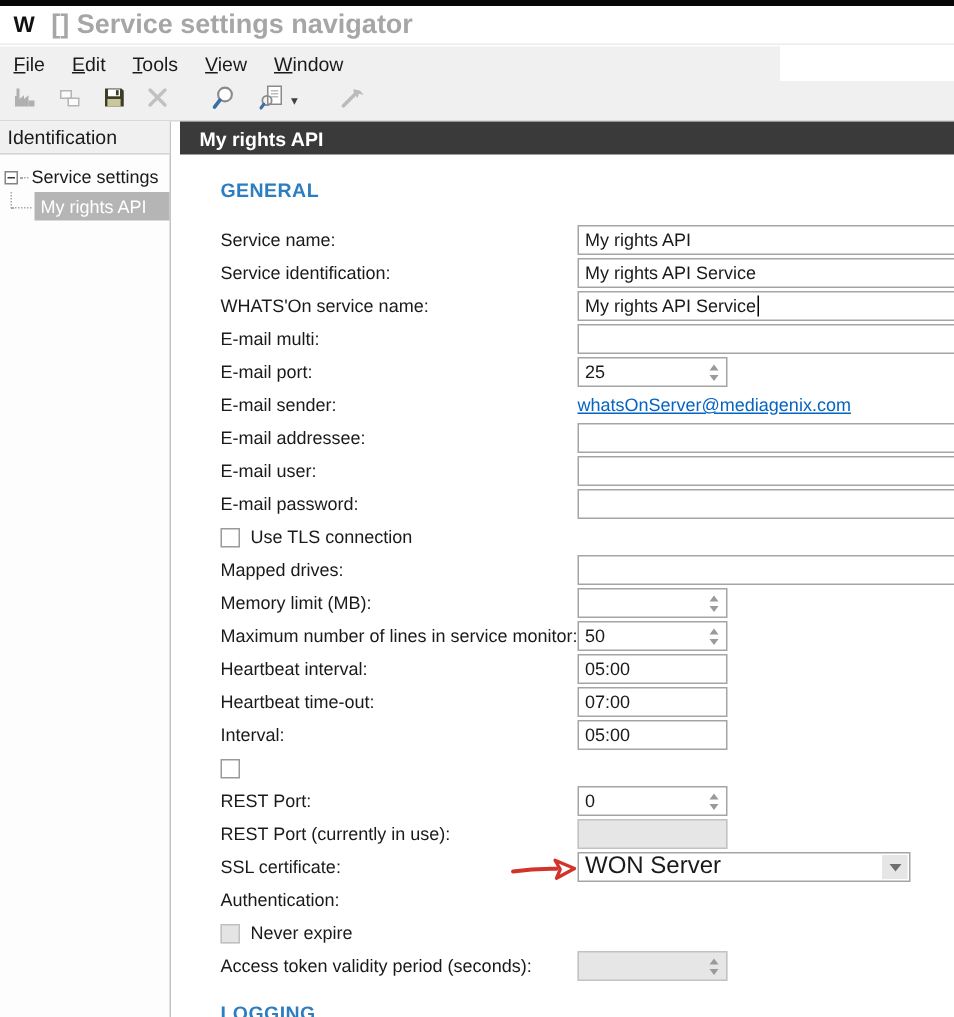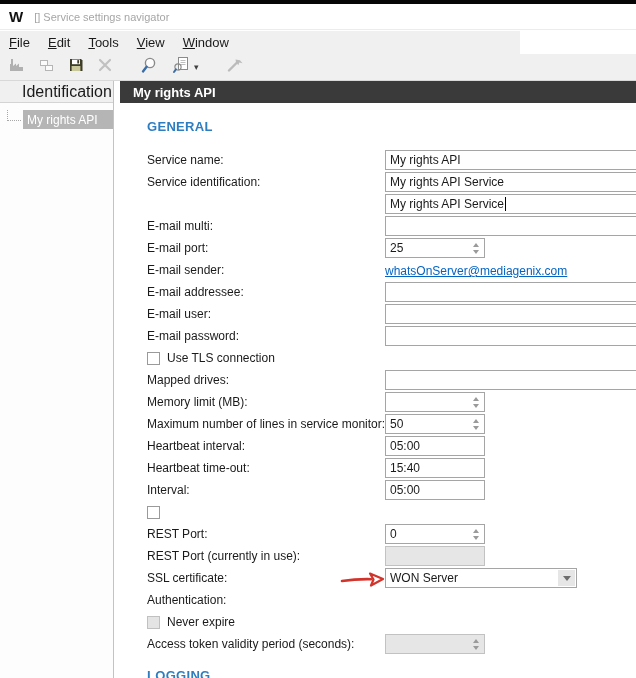--- a/index.html
+++ b/index.html
@@ -5,36 +5,36 @@
   html,body{margin:0;padding:0;background:#ffffff;}
   *{box-sizing:border-box;font-family:"Liberation Sans","DejaVu Sans",sans-serif;}
   .window{position:relative;width:636px;height:678px;background:#ffffff;overflow:hidden;}
 
   
   .top-strip{position:absolute;left:0;top:0;width:636px;height:4px;background:#060606;}
 
   
   .titlebar{position:absolute;left:0;top:4px;width:636px;height:26px;background:#ffffff;display:flex;align-items:center;border-bottom:1px solid #ececec;}
   .app-logo{font-weight:bold;font-size:15px;color:#111;margin-left:9px;letter-spacing:-1px;}
-  .title-text{margin-left:12px;font-size:11px;color:#a6a6a6;}
+  .title-text{margin-left:12px;font-size:18px;color:#a6a6a6;font-weight:bold;}
 
   
   .menubar{position:absolute;left:0;top:31px;width:520px;height:23px;background:#f0f0f0;display:flex;align-items:center;}
   .menu-item{font-size:13px;color:#1a1a1a;padding:2px 9px;cursor:default;}
   .menu-item u{text-decoration:underline;}
 
   
   .toolbar{position:absolute;left:0;top:54px;width:636px;height:27px;background:#f0f0f0;display:flex;align-items:center;border-bottom:1px solid #d8d8d8;}
   .tb-btn{height:22px;display:flex;align-items:center;justify-content:center;padding:0 5px;margin-left:3px;}
   .tb-btn .caret{font-size:9px;color:#404040;margin-left:2px;}
   .tb-gap{width:14px;}
 
   
   .sidebar{position:absolute;left:0;top:81px;width:114px;height:597px;background:#fdfdfd;border-right:1px solid #c3c3c3;}
-  .sidebar-header{height:22px;background:#f0f0f0;border-bottom:1px solid #d4d4d4;font-size:16px;color:#1a1a1a;display:flex;align-items:center;padding-left:22px;}
+  .sidebar-header{height:22px;background:#f0f0f0;border-bottom:1px solid #d4d4d4;font-size:13px;color:#1a1a1a;display:flex;align-items:center;padding-left:5px;}
   .tree{position:relative;padding-top:6px;}
   .tree-root{display:flex;align-items:center;height:18px;font-size:12px;color:#1a1a1a;}
   .expander{width:9px;height:9px;border:1px solid #848484;background:#fff;position:relative;margin-left:3px;flex:none;}
   .expander::before{content:"";position:absolute;left:1px;right:1px;top:3px;height:1px;background:#3a3a3a;}
   .dash{width:6px;border-top:1px dotted #a8a8a8;margin:0 2px 0 1px;flex:none;}
   .tree-child{display:flex;align-items:stretch;height:19px;margin-top:1px;}
   .child-connector{width:14px;margin-left:7px;border-left:1px dotted #a8a8a8;border-bottom:1px dotted #a8a8a8;height:11px;flex:none;}
   .child-label{flex:1;background:#b5b5b5;color:#ffffff;font-size:12px;display:flex;align-items:center;padding-left:4px;margin-left:2px;}
 
   
@@ -47,21 +47,21 @@
   .row .label{position:absolute;left:27px;font-size:12px;color:#1a1a1a;white-space:nowrap;}
   .ctrl{position:absolute;left:265px;height:20px;}
   .field{border:1px solid #a5a5a5;background:#fff;height:20px;display:flex;align-items:center;font-size:12px;color:#1a1a1a;padding-left:4px;position:relative;}
   .field.wide{width:380px;}
   .field.narrow{width:100px;}
   .field.disabled{background:#e6e6e6;border-color:#c2c2c2;}
   .caret-bar{display:inline-block;width:1px;height:14px;background:#000;margin-left:1px;}
   .spin{position:absolute;right:0;top:0;width:16px;height:18px;display:flex;flex-direction:column;align-items:center;justify-content:center;gap:3px;}
   .tri-up{width:0;height:0;border-left:3.5px solid transparent;border-right:3.5px solid transparent;border-bottom:4px solid #9a9a9a;}
   .tri-dn{width:0;height:0;border-left:3.5px solid transparent;border-right:3.5px solid transparent;border-top:4px solid #9a9a9a;}
-  .dropdown{border:1px solid #a5a5a5;background:#fff;width:192px;height:20px;display:flex;align-items:center;font-size:12px;color:#1a1a1a;padding-left:4px;position:relative;}
+  .dropdown{border:1px solid #a5a5a5;background:#fff;width:222px;height:20px;display:flex;align-items:center;font-size:16px;color:#1a1a1a;padding-left:4px;position:relative;}
   .dd-btn{position:absolute;right:1px;top:1px;width:17px;height:16px;background:#e6e6e6;display:flex;align-items:center;justify-content:center;}
   .dd-tri{width:0;height:0;border-left:4px solid transparent;border-right:4px solid transparent;border-top:5px solid #6e6e6e;}
   .checkbox{position:absolute;left:27px;width:13px;height:13px;border:1px solid #9a9a9a;background:#fff;}
   .checkbox.disabled{background:#e4e4e4;border-color:#c0c0c0;}
   .cb-label{position:absolute;left:47px;font-size:12px;color:#1a1a1a;white-space:nowrap;}
   .link{font-size:12px;color:#0563c1;text-decoration:underline;cursor:pointer;}
   .annotation-arrow{position:absolute;pointer-events:none;}
 </style>
 </head>
 <body>
@@ -130,20 +130,25 @@
         <span style="opacity: 0.75;"><svg width="19" height="16" viewBox="0 0 19 16">
             <path d="M3 13.5L11 5.5" stroke="#aaaaaa" stroke-width="2.4" stroke-linecap="round"></path>
             <path d="M9.5 2.5l4.5.8 2.5 3-3.2-.8-1 2.8-2.3-3z" fill="#aaaaaa"></path>
           </svg></span>
       </div>
     </div>
 
   <div class="sidebar">
     <div class="sidebar-header">Identification</div>
     <div class="tree">
+      <div class="tree-root">
+        <span class="expander"></span>
+        <span class="dash"></span>
+        <span>Service settings</span>
+      </div>
       <div class="tree-child">
         <span class="child-connector"></span>
         <span class="child-label" style="background: rgb(181, 181, 181);">My rights API</span>
       </div>
     </div>
   </div>
 
   <div class="main">
     <div class="main-header" style="background: rgb(58, 58, 58);">My rights API</div>
     <div class="section-title" id="sec-general" style="top: 38px; color: rgb(45, 125, 193);">GENERAL</div>
@@ -158,20 +163,21 @@
         </div>
         <div class="row" style="top: 91px;">
           <span class="label">Service identification:</span>
           <div class="ctrl" style="left: 265px;">
             <div class="field wide">
               <span>My rights API Service</span>
             </div>
           </div>
         </div>
         <div class="row" style="top: 113px;">
+          <span class="label">WHATS'On service name:</span>
           <div class="ctrl" style="left: 265px;">
             <div class="field wide">
               <span>My rights API Service</span>
               <span class="caret-bar"></span>
             </div>
           </div>
         </div>
         <div class="row" style="top: 135px;">
           <span class="label">E-mail multi:</span>
           <div class="ctrl" style="left: 265px;">
@@ -261,21 +267,21 @@
           <div class="ctrl" style="left: 265px;">
             <div class="field narrow">
               <span>05:00</span>
             </div>
           </div>
         </div>
         <div class="row" style="top: 377px;">
           <span class="label">Heartbeat time-out:</span>
           <div class="ctrl" style="left: 265px;">
             <div class="field narrow">
-              <span>15:40</span>
+              <span>07:00</span>
             </div>
           </div>
         </div>
         <div class="row" style="top: 399px;">
           <span class="label">Interval:</span>
           <div class="ctrl" style="left: 265px;">
             <div class="field narrow">
               <span>05:00</span>
             </div>
           </div>

